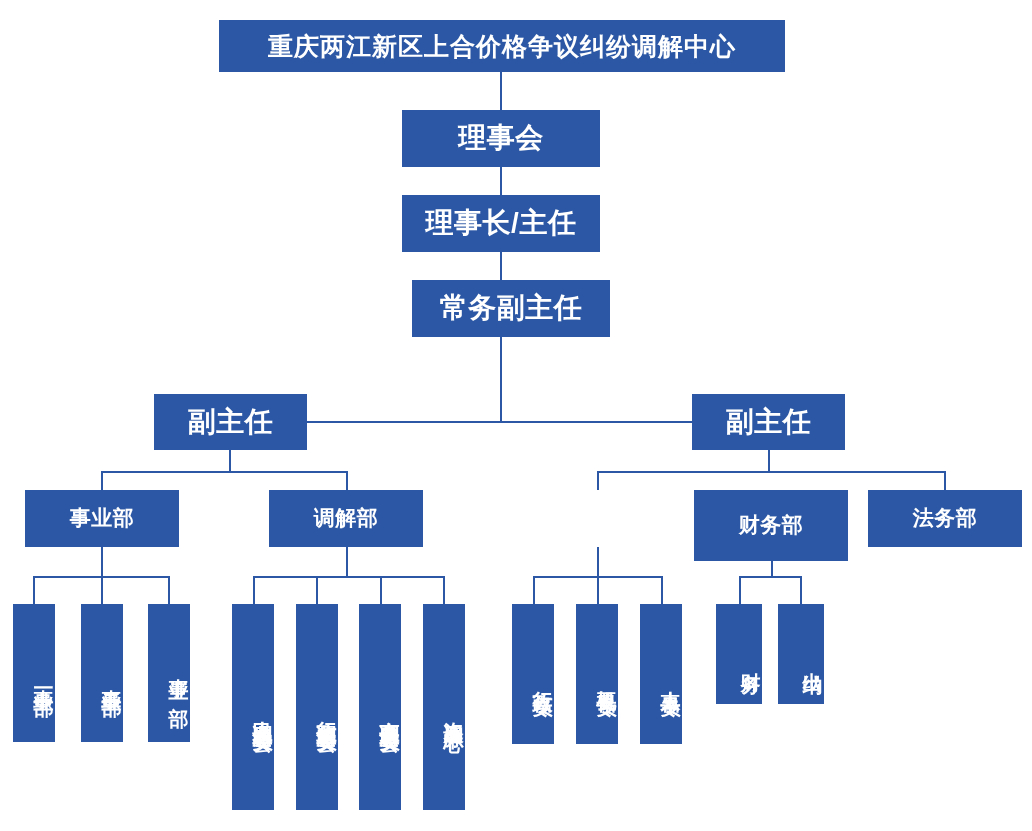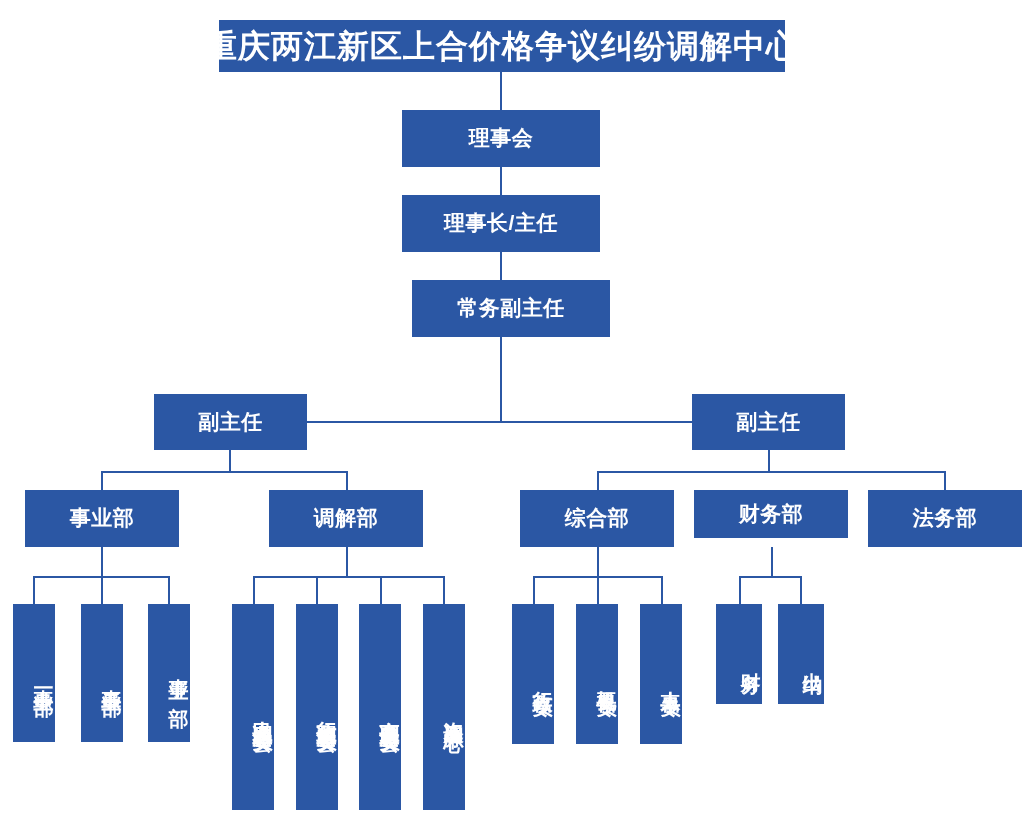--- a/index.html
+++ b/index.html
@@ -26,22 +26,22 @@
     background:#2B57A4;
     color:#ffffff;
     display:flex;
     align-items:center;
     justify-content:center;
     box-sizing:border-box;
     line-height:1.15;
     letter-spacing:0.5px;
     white-space:nowrap;
   }
-  .node.root{font-size:32px;font-weight:700;letter-spacing:1px;}
-  .node.lvl{font-size:21px;font-weight:700;}
+  .node.root{font-size:25px;font-weight:700;letter-spacing:1px;}
+  .node.lvl{font-size:28px;font-weight:700;}
   .node.dept{font-size:21px;font-weight:700;}
   .node.vt{
     font-size:20px;
     font-weight:700;
     writing-mode:vertical-rl;
     text-orientation:upright;
     letter-spacing:2px;
     align-items:flex-start;
     justify-content:center;
     padding-top:9px;
@@ -94,24 +94,21 @@
   <div class="ln h" style="left: 597px; top: 471px; width: 349px; background: rgb(43, 87, 164);"></div>
   <div class="ln v" style="left: 597px; top: 471px; height: 19px; background: rgb(43, 87, 164);"></div>
   <div class="ln v" style="left: 944px; top: 471px; height: 19px; background: rgb(43, 87, 164);"></div>
 
   <div class="node dept" style="left: 269px; top: 490px; width: 154px; height: 57px; background: rgb(43, 87, 164); color: rgb(255, 255, 255);">
     <span>调解部</span>
   </div>
   <div class="node dept" style="left: 25px; top: 490px; width: 154px; height: 57px; background: rgb(43, 87, 164); color: rgb(255, 255, 255);">
     <span>事业部</span>
   </div>
-  <div class="node dept" style="left: 520px; top: 490px; width: 154px; height: 57px; background: rgb(43, 87, 164); color: rgb(255, 255, 255);">
-    <span>综合部</span>
-  </div>
-  <div class="node dept" style="left: 694px; top: 490px; width: 154px; height: 48px; background: rgb(43, 87, 164); color: rgb(255, 255, 255);">
+  <div class="node dept" style="left: 694px; top: 490px; width: 154px; height: 71px; background: rgb(43, 87, 164); color: rgb(255, 255, 255);">
     <span>财务部</span>
   </div>
   <div class="node dept" style="left: 868px; top: 490px; width: 154px; height: 57px; background: rgb(43, 87, 164); color: rgb(255, 255, 255); align-items: center;">
     <span>法务部</span>
   </div>
 
   <div class="ln v" style="left: 101px; top: 547px; height: 31px; background: rgb(43, 87, 164);"></div>
   <div class="ln h" style="left: 33px; top: 576px; width: 137px; background: rgb(43, 87, 164);"></div>
   <div class="ln v" style="left: 33px; top: 576px; height: 28px; background: rgb(43, 87, 164);"></div>
   <div class="ln v" style="left: 101px; top: 576px; height: 28px; background: rgb(43, 87, 164);"></div>

